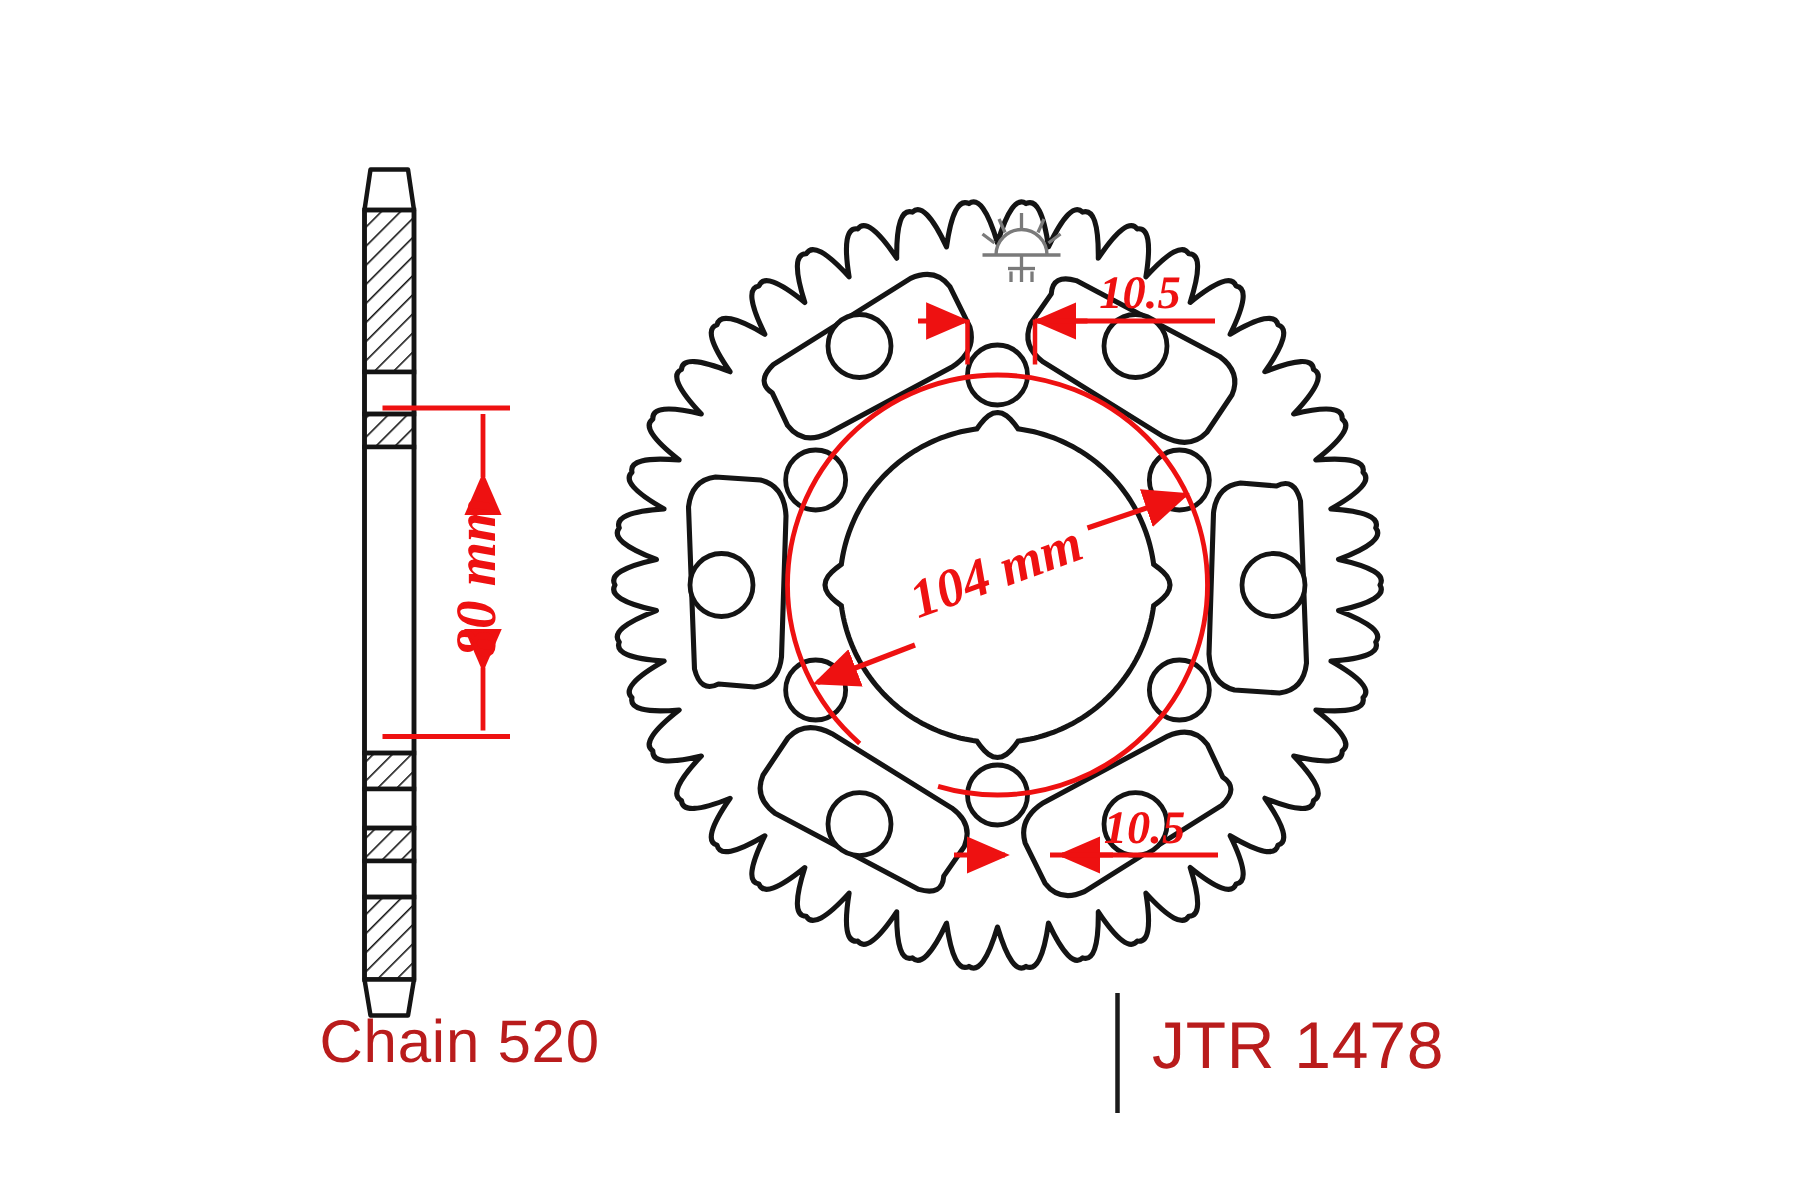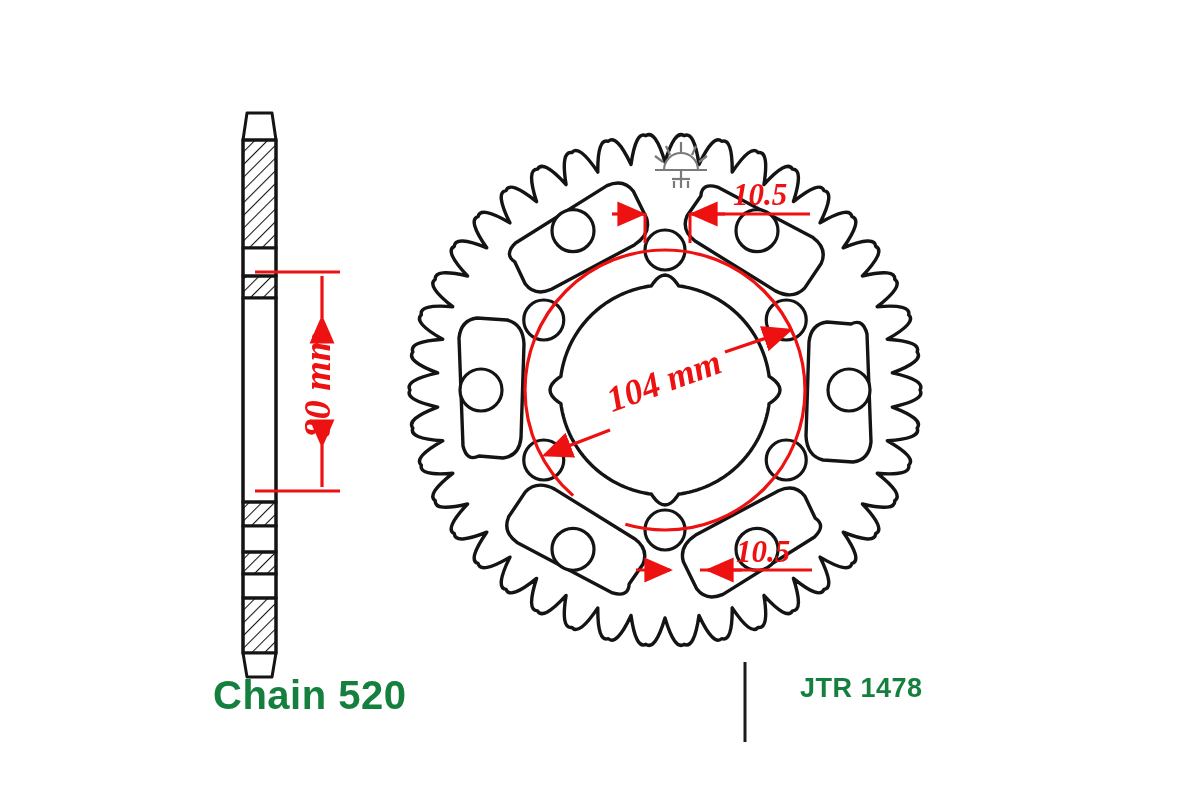--- a/index.html
+++ b/index.html
@@ -18,34 +18,34 @@
   svg.drawing {
     position: absolute;
     left: 0;
     top: 0;
     width: 1200px;
     height: 800px;
   }
   .label-text {
     position: absolute;
     font-family: "Liberation Sans", sans-serif;
-    font-weight: bold;
-    color: #15803d;
+    font-weight: normal;
+    color: #b91c1c;
     white-space: nowrap;
     letter-spacing: 0.5px;
   }
   #chain-label {
     left: 213px;
     top: 673px;
     font-size: 40px;
   }
   #part-number-label {
-    left: 800px;
+    left: 768px;
     top: 673px;
-    font-size: 27px;
+    font-size: 44px;
   }
 </style>
 </head>
 <body>
 
 <div id="page">
 
   <svg class="drawing" viewBox="0 0 1200 800">
     <defs>
 

